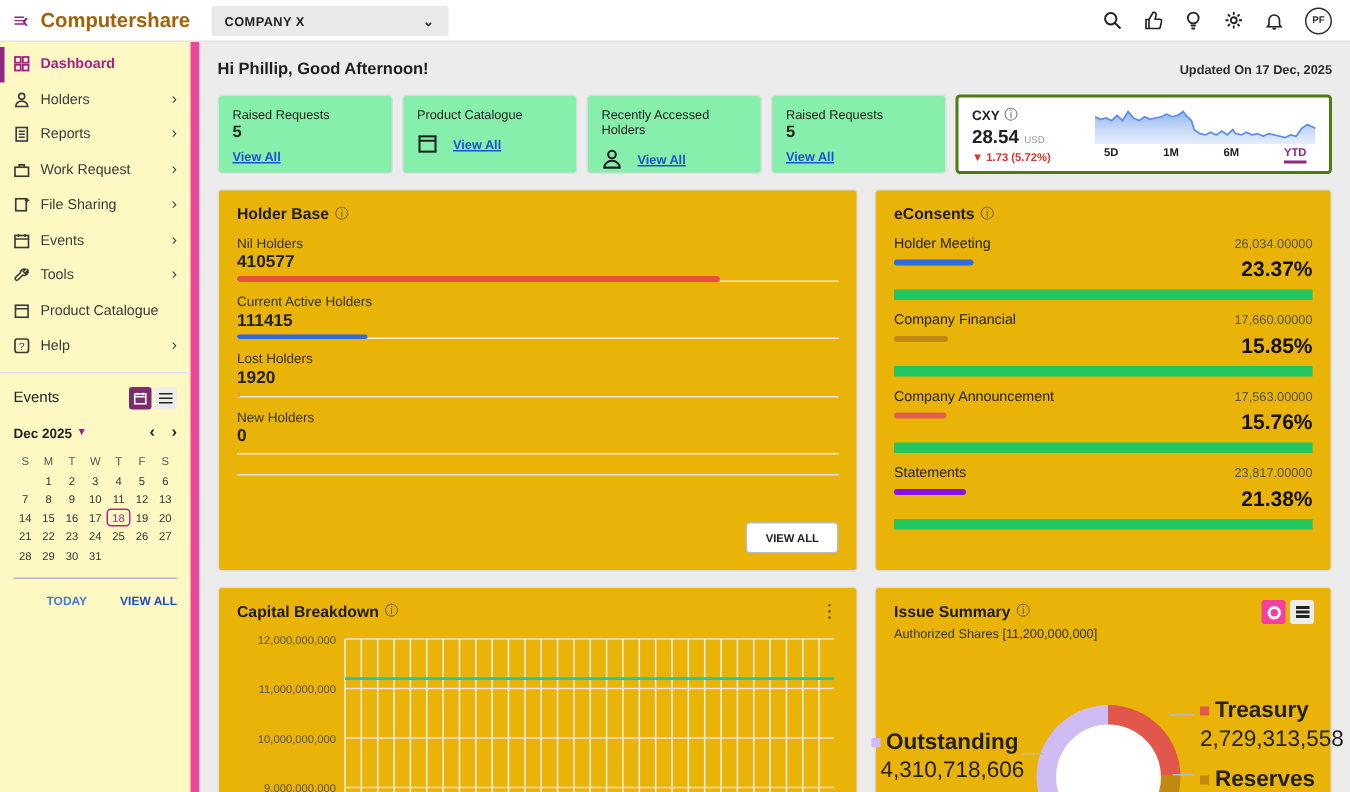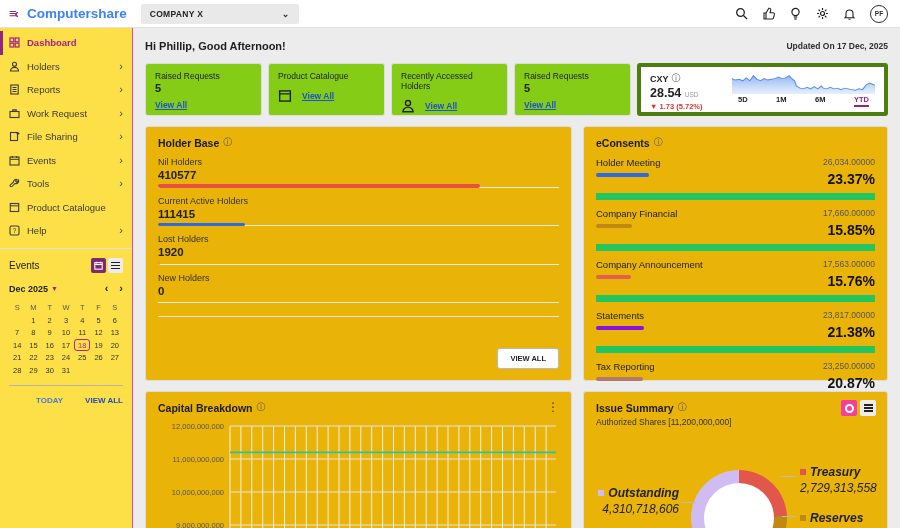--- a/index.html
+++ b/index.html
@@ -3,31 +3,31 @@
 <meta charset="utf-8">
 <style>
   * { margin:0; padding:0; box-sizing:border-box; }
   html,body { width:900px; height:528px; overflow:hidden; background:#fff; }
   body { font-family:"Liberation Sans", sans-serif; color:#222; }
   .page { width:900px; height:528px; overflow:hidden; position:relative; }
 
   
   .topbar { height:28px; background:#fff; border-bottom:1px solid #e2e2e2; display:flex; align-items:center; padding:0 12px 0 9px; }
   .collapse-btn { color:#8F2682; font-size:13px; font-weight:bold; cursor:pointer; margin-right:10px; letter-spacing:-2px; }
-  .logo { color:#3b82f6; font-size:13.5px; font-weight:bold; margin-right:14px; }
+  .logo { color:#a16207; font-size:13.5px; font-weight:bold; margin-right:14px; }
   .company-select { width:158px; height:20px; background:#e9e9e9; border-radius:2px; display:flex; align-items:center; padding:0 9px; font-size:8.5px; font-weight:bold; letter-spacing:.3px; cursor:pointer; }
   .company-select .chev { margin-left:auto; font-size:9px; color:#333; }
   .top-icons { margin-left:auto; display:flex; align-items:center; gap:14px; }
   .tico { width:13px; height:13px; display:block; cursor:pointer; }
   .avatar { width:18px; height:18px; border:1.3px solid #2e2e2e; border-radius:50%; display:flex; align-items:center; justify-content:center; font-size:6.5px; font-weight:bold; color:#2e2e2e; cursor:pointer; }
 
   .shell { display:flex; height:500px; }
 
   
-  .sidebar { width:133px; background:#fde047; border-right:1px solid #ec4899; flex-shrink:0; display:flex; flex-direction:column; }
+  .sidebar { width:133px; background:#fef9c3; border-right:6px solid #ec4899; flex-shrink:0; display:flex; flex-direction:column; }
   .nav { padding-top:3px; }
   .nav-item { height:23.5px; display:flex; align-items:center; gap:7px; padding:0 9px; font-size:9.5px; color:#3a3a3a; cursor:pointer; }
   .nav-item svg { flex-shrink:0; }
   .nav-item.active { color:#A81F86; font-weight:bold; box-shadow:inset 3px 0 0 #8F2682; }
   .nav-item .chev { margin-left:auto; color:#444; font-size:11px; line-height:1; }
   .sb-div { border-top:1px solid #e0e0e0; margin:5px 0 4px; }
 
   .events-panel { padding:2px 9px 0; }
   .ev-head { display:flex; align-items:center; height:22px; }
   .ev-title { font-size:10px; color:#222; }
@@ -50,28 +50,28 @@
   .today-link { color:#4A79D9; cursor:pointer; }
   .viewall-link { color:#1D4FC0; cursor:pointer; }
 
   
   .main { flex:1; background:#ececec; padding:8px 12px; overflow:hidden; }
   .greet-row { display:flex; justify-content:space-between; align-items:center; height:20px; margin-bottom:7px; }
   .greeting { font-size:11px; font-weight:bold; color:#1e1e1e; }
   .updated { font-size:8.5px; font-weight:bold; color:#2e2e2e; }
 
   .cards-row { display:flex; gap:6px; margin-bottom:10px; }
-  .mini-card { width:117px; height:53px; background:#84cc16; border:1px solid #dcdcdc; border-radius:3px; padding:7px 9px; }
+  .mini-card { width:117px; height:53px; background:#86efac; border:1px solid #dcdcdc; border-radius:3px; padding:7px 9px; }
   .mc-title { font-size:8.5px; color:#222; }
   .mc-value { font-size:11px; font-weight:bold; margin-top:1px; }
   .mc-link { font-size:8.5px; font-weight:bold; color:#1D52D0; text-decoration:underline; cursor:pointer; margin-top:2px; display:inline-block; }
   .mc-iconrow { display:flex; align-items:center; gap:10px; margin-top:8px; }
   .mc-iconrow .mc-link { margin-top:0; }
 
-  .stock-card { flex:1; height:53px; background:#fff; border:4px solid #4d7c0f; border-radius:3px; padding:5px 9px; display:flex; gap:10px; }
+  .stock-card { flex:1; height:53px; background:#fff; border:2px solid #4d7c0f; border-radius:3px; padding:5px 9px; display:flex; gap:10px; }
   .stock-left { width:72px; flex-shrink:0; }
   .stock-sym { font-size:9px; font-weight:bold; display:flex; align-items:center; gap:3px; }
   .stock-price { font-size:12.5px; font-weight:bold; margin-top:1px; }
   .stock-cur { font-size:6.5px; color:#999; font-weight:normal; }
   .stock-change { font-size:7.5px; font-weight:bold; color:#D8342C; margin-top:2px; }
   .stock-right { flex:1; display:flex; flex-direction:column; }
   .spark { width:100%; height:29px; display:block; }
   .ranges { display:flex; justify-content:space-between; padding:1px 6px 0; font-size:7.5px; font-weight:bold; color:#222; }
   .ranges span { cursor:pointer; padding-bottom:1px; }
   .ranges .active { color:#8F2682; border-bottom:2px solid #8F2682; }
@@ -105,21 +105,21 @@
   .is-card { height:230px; }
   .is-toggles { position:absolute; right:11px; top:8px; display:flex; gap:3px; }
   .is-btn { width:16px; height:16px; border-radius:2px; display:flex; align-items:center; justify-content:center; cursor:pointer; }
   .is-btn.donut-active { background:#F23FA0; }
   .donut-glyph { width:9px; height:9px; border:2.4px solid #fff; border-radius:50%; }
   .is-btn.list { background:#ececec; }
   .is-sub { font-size:8.5px; color:#333; margin-top:3px; }
   .donut { position:absolute; left:107px; top:78px; width:96px; height:96px; border-radius:50%;
            background:conic-gradient(#E2574C 0 24.37%, #C08A12 24.37% 61.5%, #CFBCF2 61.5% 100%); }
   .donut::after { content:""; position:absolute; inset:13px; background:#fff; border-radius:50%; }
-  .seg-label { position:absolute; font-size:12px; color:#222;font-style:italic; }
+  .seg-label { position:absolute; font-size:15px; color:#222; }
   .seg-name { display:flex; align-items:center; gap:4px; font-weight:600; }
   .seg-marker { width:6px; height:6px; flex-shrink:0; }
   .seg-value { margin-top:2px; }
   .connector { position:absolute; height:1px; background:#bbb; }
 </style>
 </head>
 <body>
 
 <div class="page">
 
@@ -462,30 +462,20 @@
                 </div>
               </div>
               <div class="ec-row">
                 <div class="ec-left">
                   <div class="ec-label">Statements</div>
                   <div class="ec-bar" style="width:48.105px; background:#8A10E8;"></div>
                 </div>
                 <div class="ec-right">
                   <div class="ec-value">23,817.00000</div>
                   <div class="ec-pct">21.38%</div>
-                </div>
-              </div>
-              <div class="ec-row">
-                <div class="ec-left">
-                  <div class="ec-label">Tax Reporting</div>
-                  <div class="ec-bar" style="width:46.9575px; background:#B5796B;"></div>
-                </div>
-                <div class="ec-right">
-                  <div class="ec-value">23,250.00000</div>
-                  <div class="ec-pct">20.87%</div>
                 </div>
               </div>
             </div>
         </div>
       </div>
 
       <div class="grid2">
         <div class="card cb-card">
           <div class="card-title">
               <span>Capital Breakdown</span>

